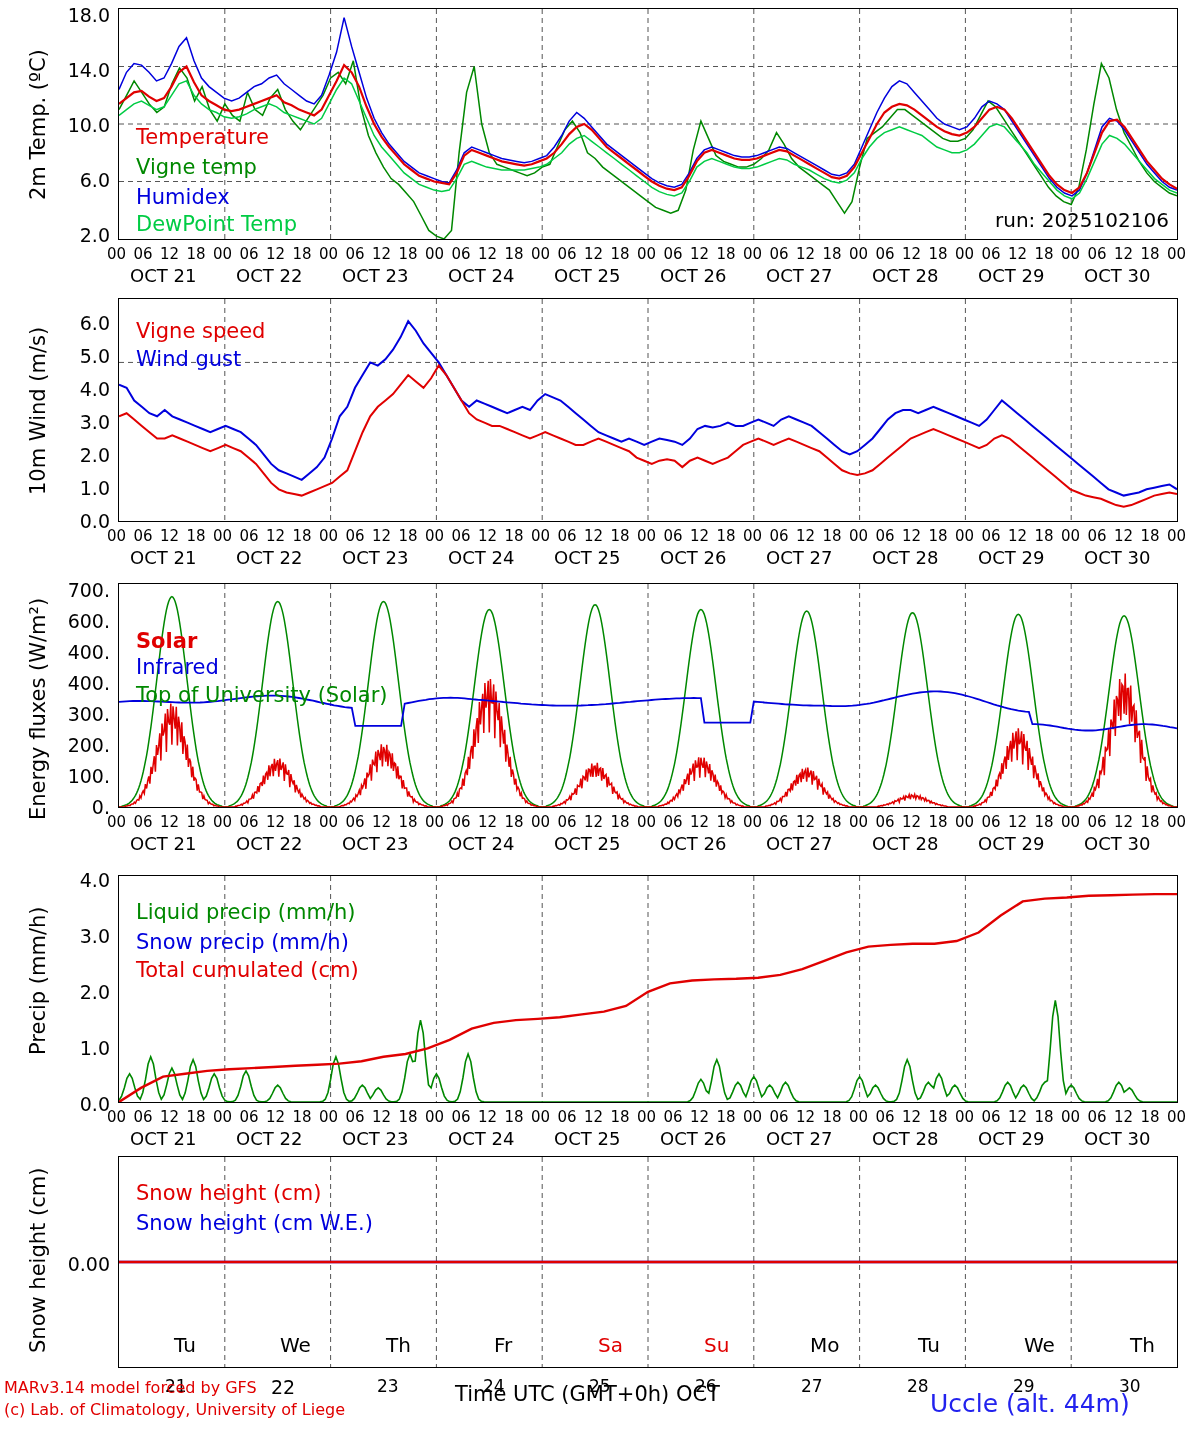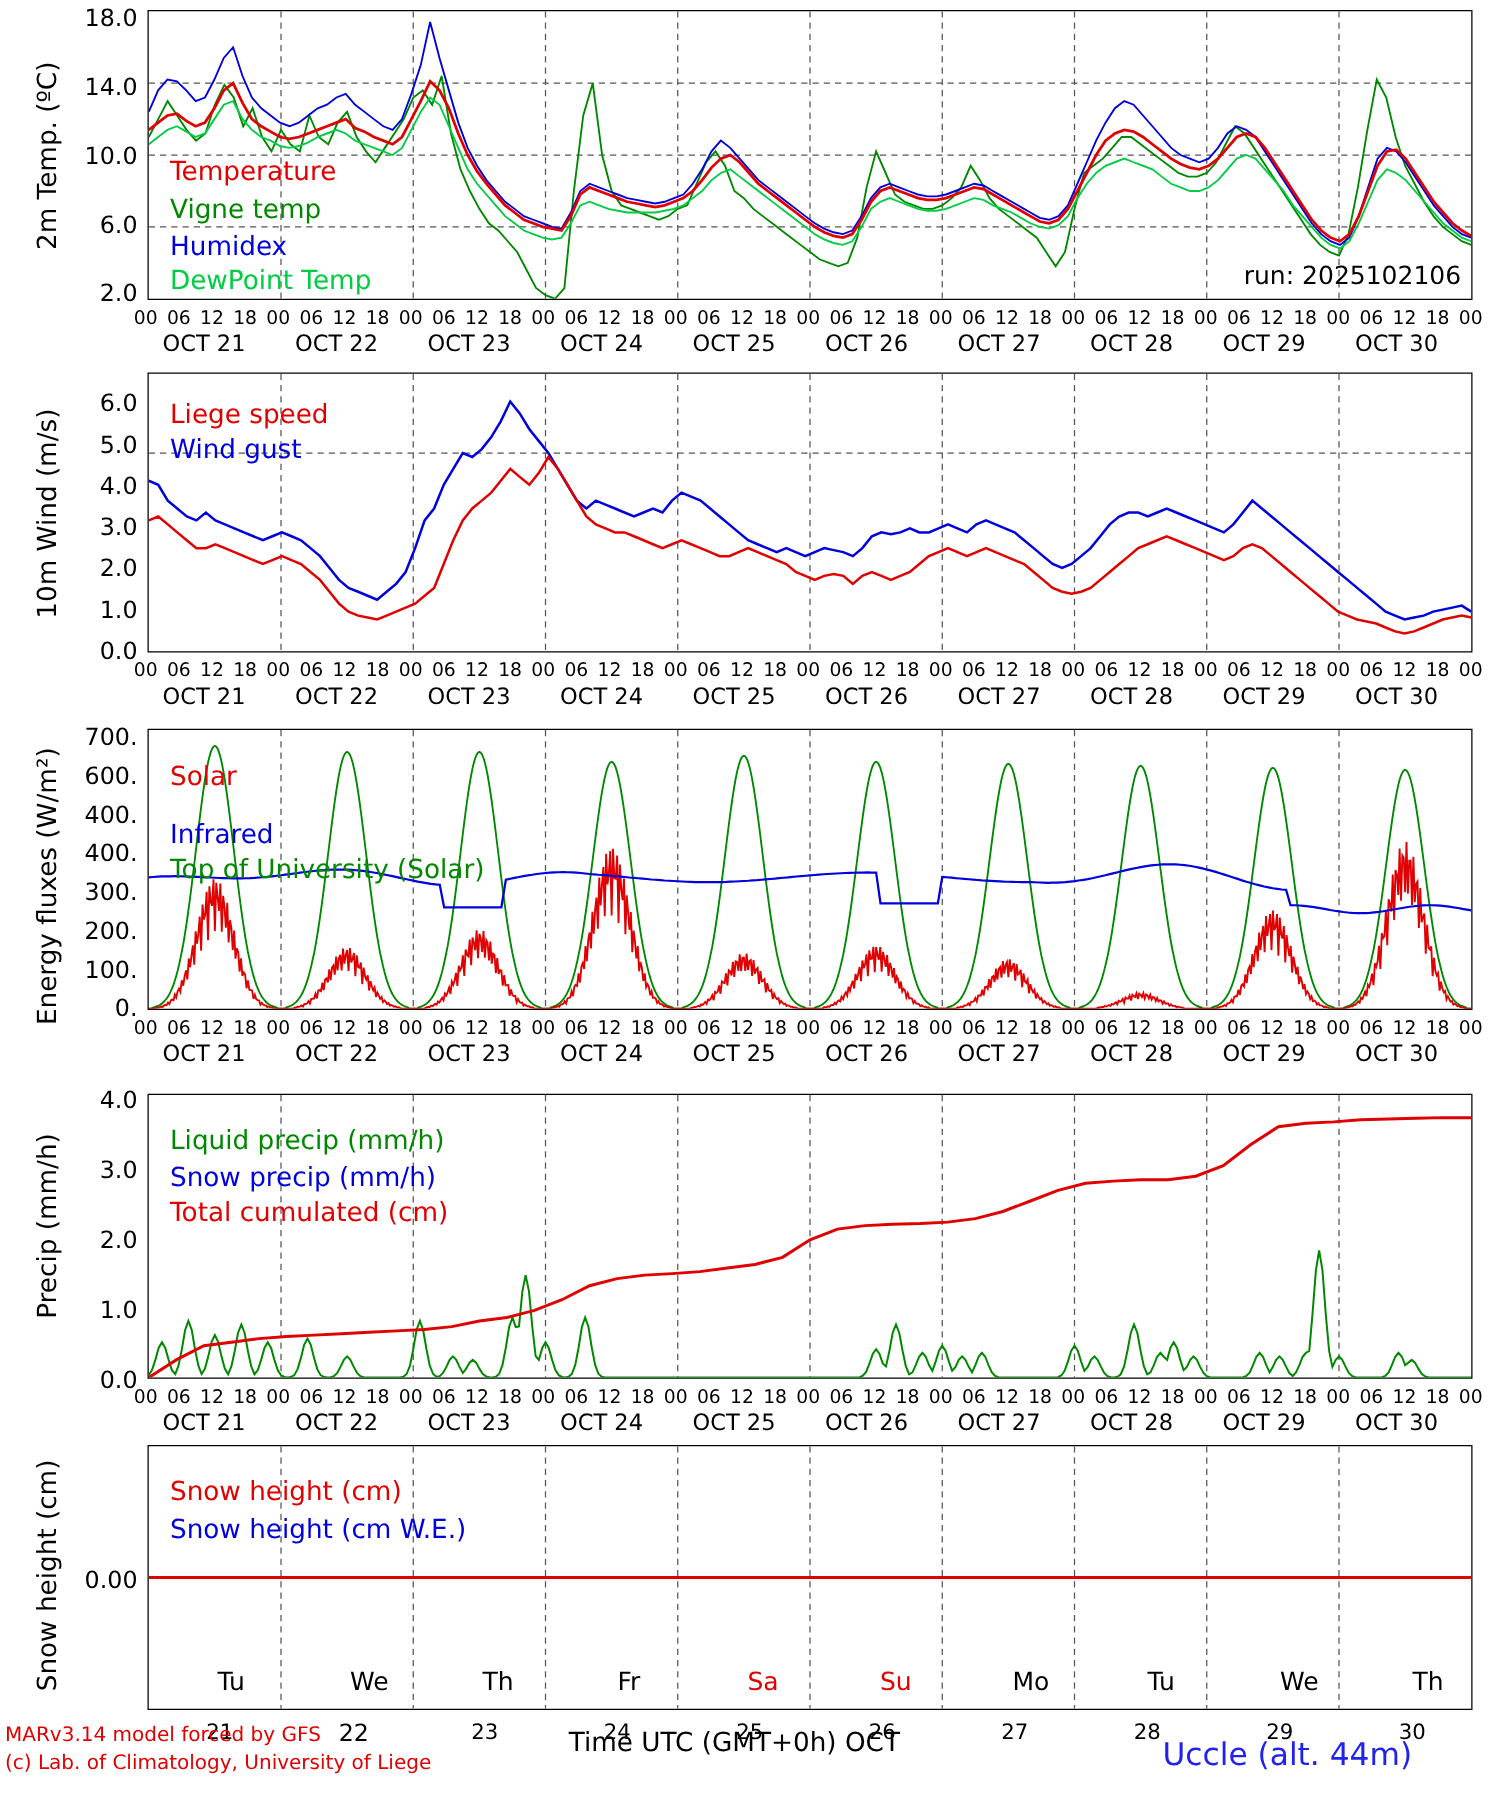--- a/index.html
+++ b/index.html
@@ -152,21 +152,21 @@
         <line x1="634.8" y1="0" x2="634.8" y2="222" stroke="#555" stroke-width="1" stroke-dasharray="5,4"></line>
         <line x1="740.6" y1="0" x2="740.6" y2="222" stroke="#555" stroke-width="1" stroke-dasharray="5,4"></line>
         <line x1="846.4" y1="0" x2="846.4" y2="222" stroke="#555" stroke-width="1" stroke-dasharray="5,4"></line>
         <line x1="952.2" y1="0" x2="952.2" y2="222" stroke="#555" stroke-width="1" stroke-dasharray="5,4"></line>
         <line x1="0" y1="63.428571428571416" x2="1058" y2="63.428571428571416" stroke="#555" stroke-width="1" stroke-dasharray="5,4"></line>
         <polyline points="0.0,85.6 7.6,88.8 15.2,101.5 22.8,107.8 30.4,114.2 38.1,117.3 45.7,111.0 53.3,117.3 60.9,120.5 68.5,123.7 76.1,126.9 83.7,130.0 91.3,133.2 98.9,130.0 106.6,126.9 114.2,130.0 121.8,133.2 129.4,139.5 137.0,145.9 144.6,155.4 152.2,164.9 159.8,171.3 167.5,174.4 175.1,177.6 182.7,180.8 190.3,174.4 197.9,168.1 205.5,158.6 213.1,139.5 220.7,117.3 228.3,107.8 236.0,88.8 243.6,76.1 251.2,63.4 258.8,66.6 266.4,60.3 274.0,50.7 281.6,38.1 289.2,22.2 296.8,31.7 304.5,44.4 312.1,53.9 319.7,63.4 327.3,76.1 334.9,88.8 342.5,101.5 350.1,107.8 357.7,101.5 365.4,104.7 373.0,107.8 380.6,111.0 388.2,114.2 395.8,111.0 403.4,107.8 411.0,111.0 418.6,101.5 426.2,95.1 433.9,98.3 441.5,101.5 449.1,107.8 456.7,114.2 464.3,120.5 471.9,126.9 479.5,133.2 487.1,136.4 494.7,139.5 502.4,142.7 510.0,139.5 517.6,142.7 525.2,145.9 532.8,142.7 540.4,139.5 548.0,141.1 555.6,142.7 563.3,145.9 570.9,139.5 578.5,130.0 586.1,126.9 593.7,128.4 601.3,126.9 608.9,123.7 616.5,126.9 624.1,126.9 631.8,123.7 639.4,120.5 647.0,123.7 654.6,126.9 662.2,120.5 669.8,117.3 677.4,120.5 685.0,123.7 692.6,126.9 700.3,133.2 707.9,139.5 715.5,145.9 723.1,152.2 730.7,155.4 738.3,152.2 745.9,145.9 753.5,139.5 761.2,130.0 768.8,120.5 776.4,114.2 784.0,111.0 791.6,111.0 799.2,114.2 806.8,111.0 814.4,107.8 822.0,111.0 829.7,114.2 837.3,117.3 844.9,120.5 852.5,123.7 860.1,126.9 867.7,120.5 875.3,111.0 882.9,101.5 890.5,107.8 898.2,114.2 905.8,120.5 913.4,126.9 921.0,133.2 928.6,139.5 936.2,145.9 943.8,152.2 951.4,158.6 959.1,164.9 966.7,171.3 974.3,177.6 981.9,183.9 989.5,190.3 997.1,193.5 1004.7,196.6 1012.3,195.0 1019.9,193.5 1027.6,190.3 1035.2,188.7 1042.8,187.1 1050.4,185.5 1058.0,190.3" fill="none" stroke="#0000dd" stroke-width="2"></polyline>
         <polyline points="0.0,117.3 7.6,114.2 15.2,120.5 22.8,126.9 30.4,133.2 38.1,139.5 45.7,139.5 53.3,136.4 60.9,139.5 68.5,142.7 76.1,145.9 83.7,149.1 91.3,152.2 98.9,149.1 106.6,145.9 114.2,149.1 121.8,152.2 129.4,158.6 137.0,164.9 144.6,174.4 152.2,183.9 159.8,190.3 167.5,193.5 175.1,195.0 182.7,196.6 190.3,193.5 197.9,190.3 205.5,187.1 213.1,183.9 220.7,177.6 228.3,171.3 236.0,152.2 243.6,133.2 251.2,117.3 258.8,107.8 266.4,101.5 274.0,95.1 281.6,85.6 289.2,76.1 296.8,82.5 304.5,88.8 312.1,79.3 319.7,66.6 327.3,76.1 334.9,88.8 342.5,101.5 350.1,114.2 357.7,120.5 365.4,123.7 373.0,126.9 380.6,126.9 388.2,130.0 395.8,133.2 403.4,136.4 411.0,139.5 418.6,136.4 426.2,133.2 433.9,136.4 441.5,139.5 449.1,142.7 456.7,145.9 464.3,145.9 471.9,142.7 479.5,139.5 487.1,142.7 494.7,145.9 502.4,149.1 510.0,152.2 517.6,158.6 525.2,161.7 532.8,164.9 540.4,161.7 548.0,160.2 555.6,161.7 563.3,168.1 570.9,161.7 578.5,158.6 586.1,161.7 593.7,164.9 601.3,161.7 608.9,158.6 616.5,152.2 624.1,145.9 631.8,142.7 639.4,139.5 647.0,142.7 654.6,145.9 662.2,142.7 669.8,139.5 677.4,142.7 685.0,145.9 692.6,149.1 700.3,152.2 707.9,158.6 715.5,164.9 723.1,171.3 730.7,174.4 738.3,176.0 745.9,174.4 753.5,171.3 761.2,164.9 768.8,158.6 776.4,152.2 784.0,145.9 791.6,139.5 799.2,136.4 806.8,133.2 814.4,130.0 822.0,133.2 829.7,136.4 837.3,139.5 844.9,142.7 852.5,145.9 860.1,149.1 867.7,145.9 875.3,139.5 882.9,136.4 890.5,139.5 898.2,145.9 905.8,152.2 913.4,158.6 921.0,164.9 928.6,171.3 936.2,177.6 943.8,183.9 951.4,190.3 959.1,193.5 966.7,196.6 974.3,198.2 981.9,199.8 989.5,203.0 997.1,206.1 1004.7,207.7 1012.3,206.1 1019.9,203.0 1027.6,199.8 1035.2,196.6 1042.8,195.0 1050.4,193.5 1058.0,195.0" fill="none" stroke="#e00000" stroke-width="2"></polyline>
       </svg>
   </div>
 
-  <div class="legend red" style="left:136px;top:29px;">Liege speed</div>
+  <div class="legend red" style="left:136px;top:29px;">Vigne speed</div>
   <div class="legend blue" style="left:136px;top:57px;">Wind gust</div>
 
   <div class="xtickrow hours" style="left:118px;top:237px;width:1060px;">
       <span style="position: absolute; left: -11px;">00</span>
       <span style="position: absolute; left: 15.5px;">06</span>
       <span style="position: absolute; left: 42px;">12</span>
       <span style="position: absolute; left: 68.5px;">18</span>
       <span style="position: absolute; left: 95px;">00</span>
       <span style="position: absolute; left: 121.5px;">06</span>
       <span style="position: absolute; left: 148px;">12</span>
@@ -259,21 +259,21 @@
         <polyline points="423.2,223.0 424.3,223.0 425.4,223.0 426.5,223.0 427.6,223.0 428.7,223.0 429.8,223.0 430.9,223.0 432.0,223.0 433.1,223.0 434.2,222.1 435.3,222.2 436.4,221.6 437.5,221.7 438.6,221.2 439.7,220.6 440.8,221.2 441.9,219.5 443.0,219.9 444.1,218.9 445.2,217.6 446.3,219.2 447.4,215.7 448.5,216.2 449.6,215.0 450.8,212.3 451.9,216.2 453.0,209.5 454.1,210.3 455.2,209.3 456.3,204.4 457.4,211.0 458.5,201.2 459.6,202.2 460.7,202.5 461.8,194.7 462.9,204.3 464.0,192.2 465.1,193.1 466.2,196.3 467.3,185.5 468.4,197.6 469.5,185.1 470.6,185.6 471.7,192.6 472.8,179.5 473.9,193.0 475.0,182.3 476.1,182.1 477.2,192.8 478.3,178.9 479.4,192.0 480.5,184.8 481.6,184.0 482.7,196.8 483.8,184.0 484.9,195.0 486.0,191.6 487.1,190.4 488.2,203.2 489.3,192.8 490.4,201.0 491.5,200.5 492.6,199.3 493.7,209.9 494.8,202.6 495.9,207.9 497.0,208.9 498.1,207.9 499.2,215.3 500.3,211.0 501.4,213.9 502.5,215.3 503.7,214.6 504.8,218.6 505.9,216.8 507.0,218.2 508.1,219.3 509.2,218.9 510.3,220.8 511.4,220.2 512.5,220.8 513.6,221.5 514.7,221.3 515.8,222.1 516.9,221.9 518.0,222.1 519.1,223.0 520.2,223.0 521.3,223.0 522.4,223.0 523.5,223.0 524.6,223.0 525.7,223.0 526.8,223.0 527.9,223.0 529.0,223.0" fill="none" stroke="#e00000" stroke-width="1.5"></polyline>
         <polyline points="529.0,223.0 530.1,223.0 531.2,223.0 532.3,223.0 533.4,223.0 534.5,223.0 535.6,223.0 536.7,223.0 537.8,223.0 538.9,223.0 540.0,221.9 541.1,221.8 542.2,221.8 543.3,221.0 544.4,221.5 545.5,220.3 546.6,220.0 547.7,220.1 548.8,218.3 549.9,219.4 551.0,217.1 552.1,216.3 553.2,217.1 554.3,213.3 555.5,215.3 556.6,211.7 557.7,209.9 558.8,212.5 559.9,205.4 561.0,208.7 562.1,204.0 563.2,200.6 564.3,206.8 565.4,195.1 566.5,200.0 567.6,195.0 568.7,189.6 569.8,201.0 570.9,184.4 572.0,190.6 573.1,187.2 574.2,179.5 575.3,197.0 576.4,176.3 577.5,183.1 578.6,182.9 579.7,173.4 580.8,193.8 581.9,173.7 583.0,180.1 584.1,183.8 585.2,173.7 586.3,193.3 587.4,177.5 588.5,182.8 589.6,189.5 590.7,180.1 591.8,196.7 592.9,186.3 594.0,190.0 595.1,198.1 596.2,190.5 597.3,202.6 598.4,197.2 599.5,199.4 600.6,206.8 601.7,201.4 602.8,209.2 603.9,207.1 605.0,208.3 606.1,213.8 607.2,210.5 608.4,214.8 609.5,214.5 610.6,215.0 611.7,218.4 612.8,216.7 613.9,218.8 615.0,219.0 616.1,219.2 617.2,221.0 618.3,220.2 619.4,221.1 620.5,221.4 621.6,221.4 622.7,222.3 623.8,221.9 624.9,223.0 626.0,223.0 627.1,223.0 628.2,223.0 629.3,223.0 630.4,223.0 631.5,223.0 632.6,223.0 633.7,223.0 634.8,223.0" fill="none" stroke="#e00000" stroke-width="1.5"></polyline>
         <polyline points="634.8,223.0 635.9,223.0 637.0,223.0 638.1,223.0 639.2,223.0 640.3,223.0 641.4,223.0 642.5,223.0 643.6,223.0 644.7,223.0 645.8,223.0 646.9,222.0 648.0,222.0 649.1,221.7 650.2,221.2 651.3,221.7 652.4,220.4 653.5,220.5 654.6,220.0 655.7,218.8 656.8,220.2 657.9,217.4 659.0,217.5 660.1,217.0 661.3,214.5 662.4,217.2 663.5,212.4 664.6,212.4 665.7,212.5 666.8,207.8 667.9,212.5 669.0,205.5 670.1,205.2 671.2,207.0 672.3,199.4 673.4,206.3 674.5,197.8 675.6,196.9 676.7,201.6 677.8,190.9 678.9,199.8 680.0,191.2 681.1,189.6 682.2,198.1 683.3,184.9 684.4,194.9 685.5,188.0 686.6,185.6 687.7,197.7 688.8,183.5 689.9,193.3 691.0,189.4 692.1,186.5 693.2,200.6 694.3,187.2 695.4,195.6 696.5,194.8 697.6,191.8 698.7,205.7 699.8,194.7 700.9,201.0 702.0,202.3 703.1,199.8 704.2,210.6 705.3,203.4 706.4,207.5 707.5,209.8 708.6,207.9 709.7,214.7 710.8,211.2 711.9,213.5 713.0,215.6 714.1,214.4 715.3,218.2 716.4,216.8 717.5,217.9 718.6,219.4 719.7,218.7 720.8,220.6 721.9,220.1 723.0,220.6 724.1,221.5 725.2,221.1 726.3,221.9 727.4,221.8 728.5,222.0 729.6,223.0 730.7,223.0 731.8,223.0 732.9,223.0 734.0,223.0 735.1,223.0 736.2,223.0 737.3,223.0 738.4,223.0 739.5,223.0 740.6,223.0" fill="none" stroke="#e00000" stroke-width="1.5"></polyline>
         <polyline points="740.6,223.0 741.7,223.0 742.8,223.0 743.9,223.0 745.0,223.0 746.1,223.0 747.2,223.0 748.3,223.0 749.4,223.0 750.5,223.0 751.6,223.0 752.7,223.0 753.8,223.0 754.9,223.0 756.0,223.0 757.1,223.0 758.2,223.0 759.3,222.0 760.4,222.2 761.5,221.8 762.6,221.5 763.7,221.8 764.8,220.9 765.9,221.2 767.1,220.6 768.2,220.0 769.3,220.8 770.4,219.1 771.5,219.6 772.6,218.8 773.7,217.8 774.8,219.5 775.9,216.6 777.0,217.4 778.1,216.8 779.2,215.1 780.3,218.2 781.4,214.0 782.5,214.9 783.6,214.8 784.7,212.4 785.8,216.5 786.9,211.8 788.0,212.8 789.1,213.6 790.2,210.6 791.3,215.2 792.4,210.9 793.5,211.8 794.6,213.6 795.7,210.4 796.8,214.9 797.9,211.6 799.0,212.3 800.1,214.8 801.2,211.8 802.3,215.6 803.4,213.6 804.5,214.0 805.6,216.8 806.7,214.3 807.8,217.2 808.9,216.2 810.0,216.4 811.1,218.9 812.2,217.1 813.3,219.0 814.4,218.7 815.5,218.8 816.6,220.6 817.7,219.5 818.8,220.6 820.0,220.7 821.1,220.7 822.2,221.8 823.3,221.2 824.4,221.7 825.5,221.9 826.6,221.9 827.7,222.4 828.8,223.0 829.9,223.0 831.0,223.0 832.1,223.0 833.2,223.0 834.3,223.0 835.4,223.0 836.5,223.0 837.6,223.0 838.7,223.0 839.8,223.0 840.9,223.0 842.0,223.0 843.1,223.0 844.2,223.0 845.3,223.0 846.4,223.0" fill="none" stroke="#e00000" stroke-width="1.5"></polyline>
         <polyline points="846.4,223.0 847.5,223.0 848.6,223.0 849.7,223.0 850.8,223.0 851.9,223.0 853.0,223.0 854.1,223.0 855.2,221.9 856.3,222.2 857.4,221.3 858.5,221.3 859.6,220.9 860.7,220.0 861.8,220.9 862.9,218.7 864.0,218.6 865.1,218.1 866.2,215.8 867.3,217.8 868.4,213.5 869.5,213.0 870.6,213.0 871.7,207.9 872.9,212.0 874.0,204.6 875.1,203.4 876.2,205.2 877.3,195.5 878.4,202.5 879.5,191.9 880.6,189.3 881.7,195.2 882.8,179.2 883.9,189.8 885.0,177.1 886.1,172.5 887.2,185.0 888.3,162.0 889.4,175.9 890.5,163.9 891.6,156.8 892.7,177.8 893.8,148.9 894.9,164.7 896.0,156.4 897.1,147.3 898.2,176.1 899.3,144.4 900.4,160.1 901.5,157.6 902.6,147.3 903.7,180.5 904.8,150.1 905.9,163.6 907.0,166.8 908.1,156.9 909.2,185.9 910.3,164.0 911.4,174.1 912.5,180.9 913.6,172.6 914.7,194.1 915.8,181.3 916.9,187.8 918.0,195.5 919.1,189.4 920.2,203.3 921.3,197.2 922.4,200.9 923.5,207.3 924.6,203.4 925.8,211.3 926.9,209.1 928.0,210.9 929.1,215.2 930.2,213.0 931.3,216.9 932.4,216.4 933.5,217.2 934.6,219.6 935.7,218.6 936.8,220.3 937.9,220.3 939.0,220.6 940.1,221.7 941.2,221.3 942.3,221.9 943.4,222.0 944.5,223.0 945.6,223.0 946.7,223.0 947.8,223.0 948.9,223.0 950.0,223.0 951.1,223.0 952.2,223.0" fill="none" stroke="#e00000" stroke-width="1.5"></polyline>
         <polyline points="952.2,223.0 953.3,223.0 954.4,223.0 955.5,223.0 956.6,223.0 957.7,222.3 958.8,221.8 959.9,221.9 961.0,221.2 962.1,220.8 963.2,221.0 964.3,219.5 965.4,219.9 966.5,218.4 967.6,217.1 968.7,218.2 969.8,214.2 970.9,215.2 972.0,212.3 973.1,209.3 974.2,212.9 975.3,203.8 976.4,205.6 977.5,201.5 978.6,194.9 979.8,204.2 980.9,186.6 982.0,189.4 983.1,185.2 984.2,172.7 985.3,191.2 986.4,162.6 987.5,166.4 988.6,165.0 989.7,144.4 990.8,172.1 991.9,135.4 993.0,139.5 994.1,145.2 995.2,115.6 996.3,152.0 997.4,112.1 998.5,115.5 999.6,131.9 1000.7,94.9 1001.8,136.5 1002.9,100.4 1004.0,102.2 1005.1,129.8 1006.2,89.6 1007.3,131.0 1008.4,104.6 1009.5,104.4 1010.6,139.9 1011.7,101.5 1012.8,137.7 1013.9,123.1 1015.0,121.2 1016.1,158.3 1017.2,126.4 1018.3,153.9 1019.4,149.4 1020.5,146.8 1021.6,179.0 1022.7,155.9 1023.8,174.1 1024.9,175.6 1026.0,173.1 1027.1,196.9 1028.2,182.3 1029.3,192.8 1030.4,196.4 1031.5,194.5 1032.7,208.5 1033.8,201.4 1034.9,206.7 1036.0,209.9 1037.1,208.8 1038.2,215.6 1039.3,213.0 1040.4,215.3 1041.5,217.4 1042.6,216.8 1043.7,219.7 1044.8,219.0 1045.9,219.8 1047.0,220.9 1048.1,220.6 1049.2,221.7 1050.3,221.6 1051.4,221.9 1052.5,222.3 1053.6,223.0 1054.7,223.0 1055.8,223.0 1056.9,223.0 1058.0,223.0" fill="none" stroke="#e00000" stroke-width="1.5"></polyline>
         <polyline points="0.0,117.9 3.5,117.6 7.1,117.3 10.6,117.1 14.1,117.0 17.6,117.0 21.2,116.9 24.7,117.0 28.2,117.1 31.7,117.2 35.3,117.3 38.8,117.5 42.3,117.7 45.8,117.9 49.4,118.0 52.9,118.2 56.4,118.4 60.0,118.5 63.5,118.6 67.0,118.7 70.5,118.7 74.1,118.7 77.6,118.6 81.1,118.5 84.6,118.3 88.2,118.0 91.7,117.8 95.2,117.4 98.7,117.1 102.3,116.6 105.8,116.2 109.3,115.7 112.9,115.3 116.4,114.8 119.9,114.3 123.4,113.8 127.0,113.4 130.5,113.0 134.0,112.6 137.5,112.3 141.1,112.0 144.6,111.8 148.1,111.7 151.6,111.6 155.2,111.6 158.7,111.7 162.2,111.9 165.8,112.2 169.3,112.5 172.8,112.9 176.3,113.4 179.9,114.0 183.4,114.6 186.9,115.3 190.4,116.0 194.0,116.7 197.5,117.5 201.0,118.3 204.5,119.0 208.1,119.8 211.6,120.5 215.1,121.3 218.7,121.9 222.2,122.5 225.7,123.1 229.2,123.5 232.8,123.9 236.3,141.8 239.8,141.8 243.3,141.8 246.9,141.8 250.4,141.8 253.9,141.8 257.4,141.8 261.0,141.8 264.5,141.8 268.0,141.8 271.6,141.8 275.1,141.8 278.6,141.8 282.1,141.8 285.7,119.7 289.2,119.0 292.7,118.3 296.2,117.6 299.8,116.9 303.3,116.3 306.8,115.8 310.3,115.2 313.9,114.8 317.4,114.4 320.9,114.1 324.5,113.9 328.0,113.8 331.5,113.7 335.0,113.8 338.6,113.9 342.1,114.1 345.6,114.4 349.1,114.8 352.7,115.2 356.2,115.5 359.7,115.8 363.2,116.0 366.8,116.3 370.3,116.7 373.8,117.0 377.4,117.3 380.9,117.6 384.4,118.0 387.9,118.3 391.5,118.6 395.0,118.9 398.5,119.2 402.0,119.6 405.6,119.8 409.1,120.1 412.6,120.4 416.1,120.6 419.7,120.8 423.2,121.0 426.7,121.2 430.3,121.4 433.8,121.5 437.3,121.6 440.8,121.6 444.4,121.7 447.9,121.7 451.4,121.7 454.9,121.6 458.5,121.6 462.0,121.5 465.5,121.3 469.0,121.2 472.6,121.0 476.1,120.8 479.6,120.6 483.2,120.3 486.7,120.1 490.2,119.8 493.7,119.5 497.3,119.2 500.8,118.9 504.3,118.5 507.8,118.2 511.4,117.9 514.9,117.5 518.4,117.2 521.9,116.9 525.5,116.6 529.0,116.3 532.5,116.0 536.1,115.7 539.6,115.4 543.1,115.2 546.6,115.0 550.2,114.8 553.7,114.6 557.2,114.4 560.7,114.3 564.3,114.2 567.8,114.1 571.3,114.1 574.8,114.0 578.4,114.1 581.9,114.1 585.4,138.6 589.0,138.6 592.5,138.6 596.0,138.6 599.5,138.6 603.1,138.6 606.6,138.6 610.1,138.6 613.6,138.6 617.2,138.6 620.7,138.6 624.2,138.6 627.7,138.6 631.3,138.6 634.8,117.5 638.3,117.8 641.9,118.1 645.4,118.5 648.9,118.8 652.4,119.1 656.0,119.4 659.5,119.7 663.0,120.0 666.5,120.3 670.1,120.5 673.6,120.7 677.1,120.9 680.6,121.1 684.2,121.3 687.7,121.4 691.2,121.5 694.8,121.6 698.3,121.7 701.8,121.7 705.3,121.7 708.9,121.8 712.4,122.0 715.9,122.1 719.4,122.2 723.0,122.1 726.5,122.1 730.0,121.9 733.5,121.7 737.1,121.3 740.6,120.9 744.1,120.4 747.7,119.9 751.2,119.3 754.7,118.6 758.2,117.8 761.8,117.0 765.3,116.2 768.8,115.3 772.3,114.5 775.9,113.6 779.4,112.7 782.9,111.9 786.4,111.1 790.0,110.4 793.5,109.7 797.0,109.1 800.6,108.5 804.1,108.1 807.6,107.8 811.1,107.5 814.7,107.4 818.2,107.4 821.7,107.5 825.2,107.8 828.8,108.1 832.3,108.6 835.8,109.2 839.3,109.9 842.9,110.7 846.4,111.6 849.9,112.5 853.5,113.5 857.0,114.6 860.5,115.7 864.0,116.8 867.6,118.0 871.1,119.1 874.6,120.3 878.1,121.4 881.7,122.4 885.2,123.4 888.7,124.3 892.2,125.2 895.8,125.9 899.3,126.6 902.8,127.1 906.4,127.6 909.9,127.9 913.4,140.2 916.9,140.2 920.5,140.4 924.0,140.7 927.5,141.1 931.0,141.5 934.6,142.1 938.1,142.7 941.6,143.3 945.1,144.0 948.7,144.6 952.2,145.1 955.7,145.6 959.3,146.0 962.8,146.3 966.3,146.5 969.8,146.5 973.4,146.5 976.9,146.3 980.4,145.9 983.9,145.5 987.5,145.0 991.0,144.4 994.5,143.8 998.0,143.2 1001.6,142.6 1005.1,142.0 1008.6,141.4 1012.2,141.0 1015.7,140.6 1019.2,140.3 1022.7,140.2 1026.3,140.2 1029.8,140.3 1033.3,140.5 1036.8,140.9 1040.4,141.3 1043.9,141.9 1047.4,142.4 1050.9,143.1 1054.5,143.7 1058.0,144.3" fill="none" stroke="#0000dd" stroke-width="1.8"></polyline>
       </svg>
   </div>
 
-  <div class="legend red" style="left:136px;top:34px;">Solar</div>
+  <div class="legend red" style="left:136px;top:54px;font-weight:bold;">Solar</div>
   <div class="legend blue" style="left:136px;top:80px;">Infrared</div>
   <div class="legend green" style="left:136px;top:108px;">Top of University (Solar)</div>
 
   <div class="xtickrow hours" style="left:118px;top:238px;width:1060px;">
       <span style="position: absolute; left: -11px;">00</span>
       <span style="position: absolute; left: 15.5px;">06</span>
       <span style="position: absolute; left: 42px;">12</span>
       <span style="position: absolute; left: 68.5px;">18</span>
       <span style="position: absolute; left: 95px;">00</span>
       <span style="position: absolute; left: 121.5px;">06</span>

